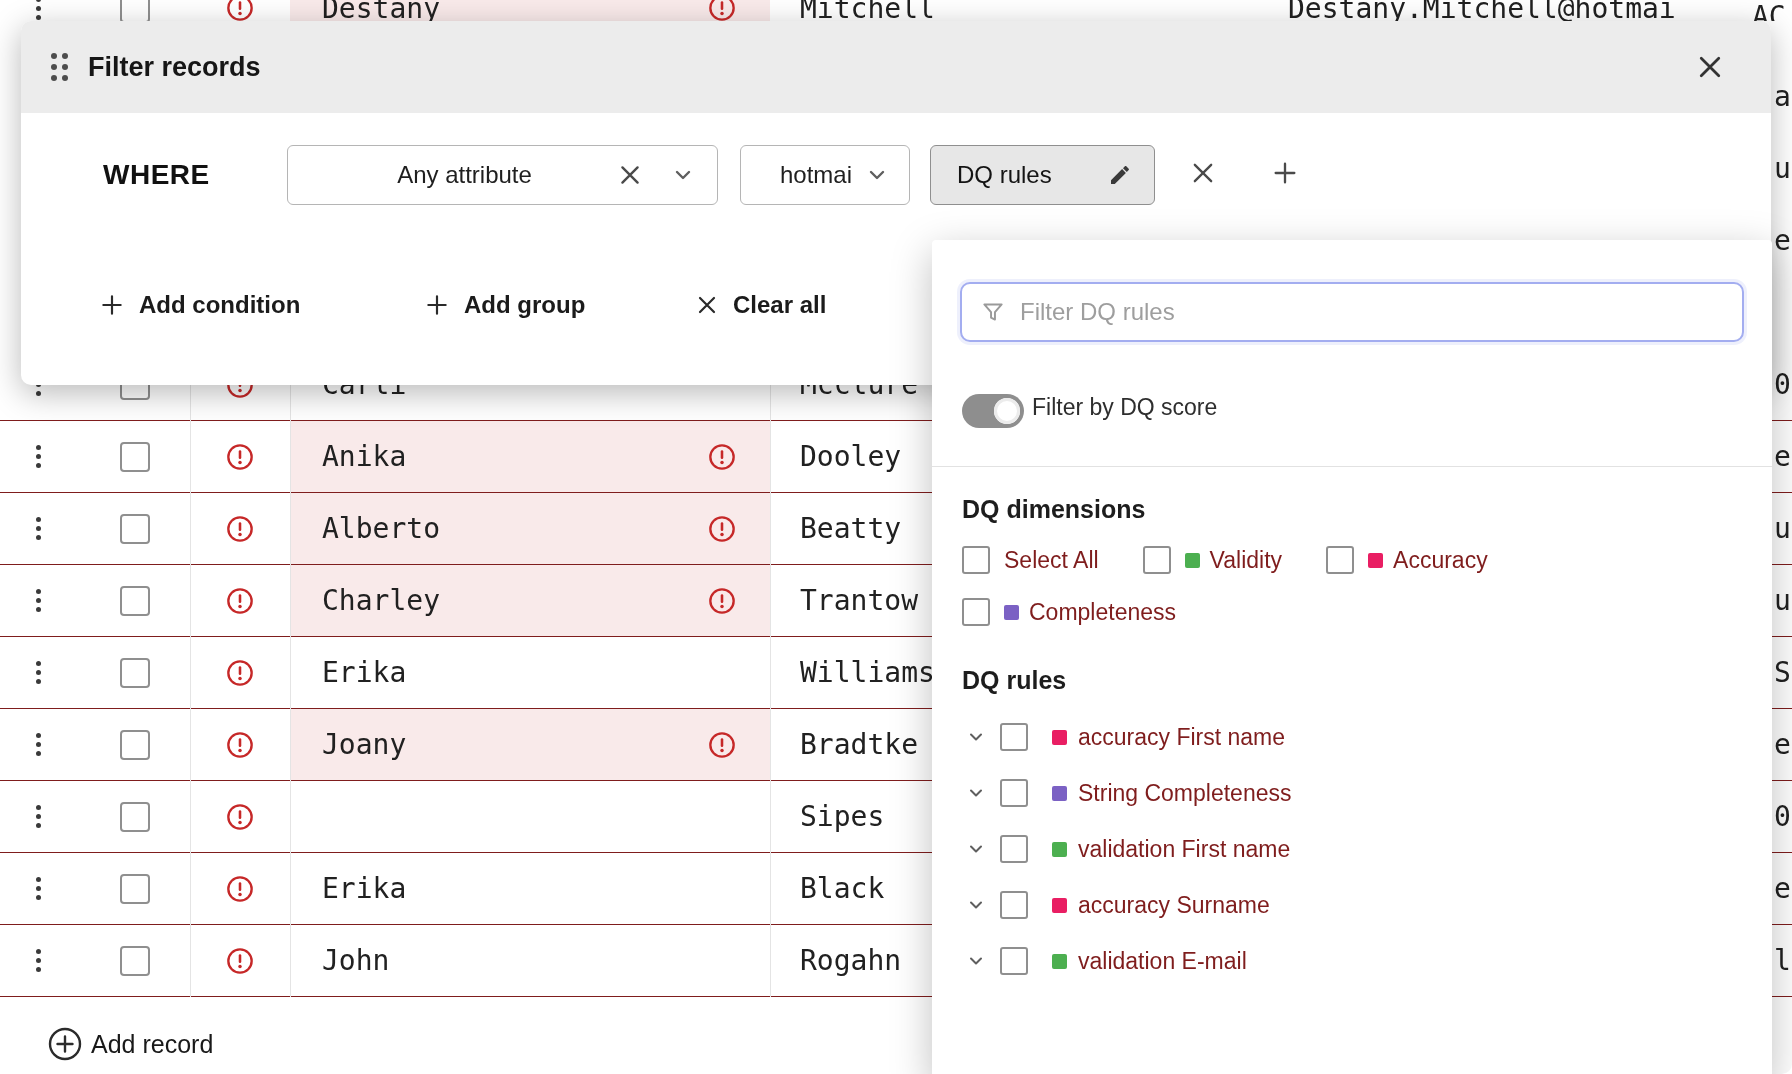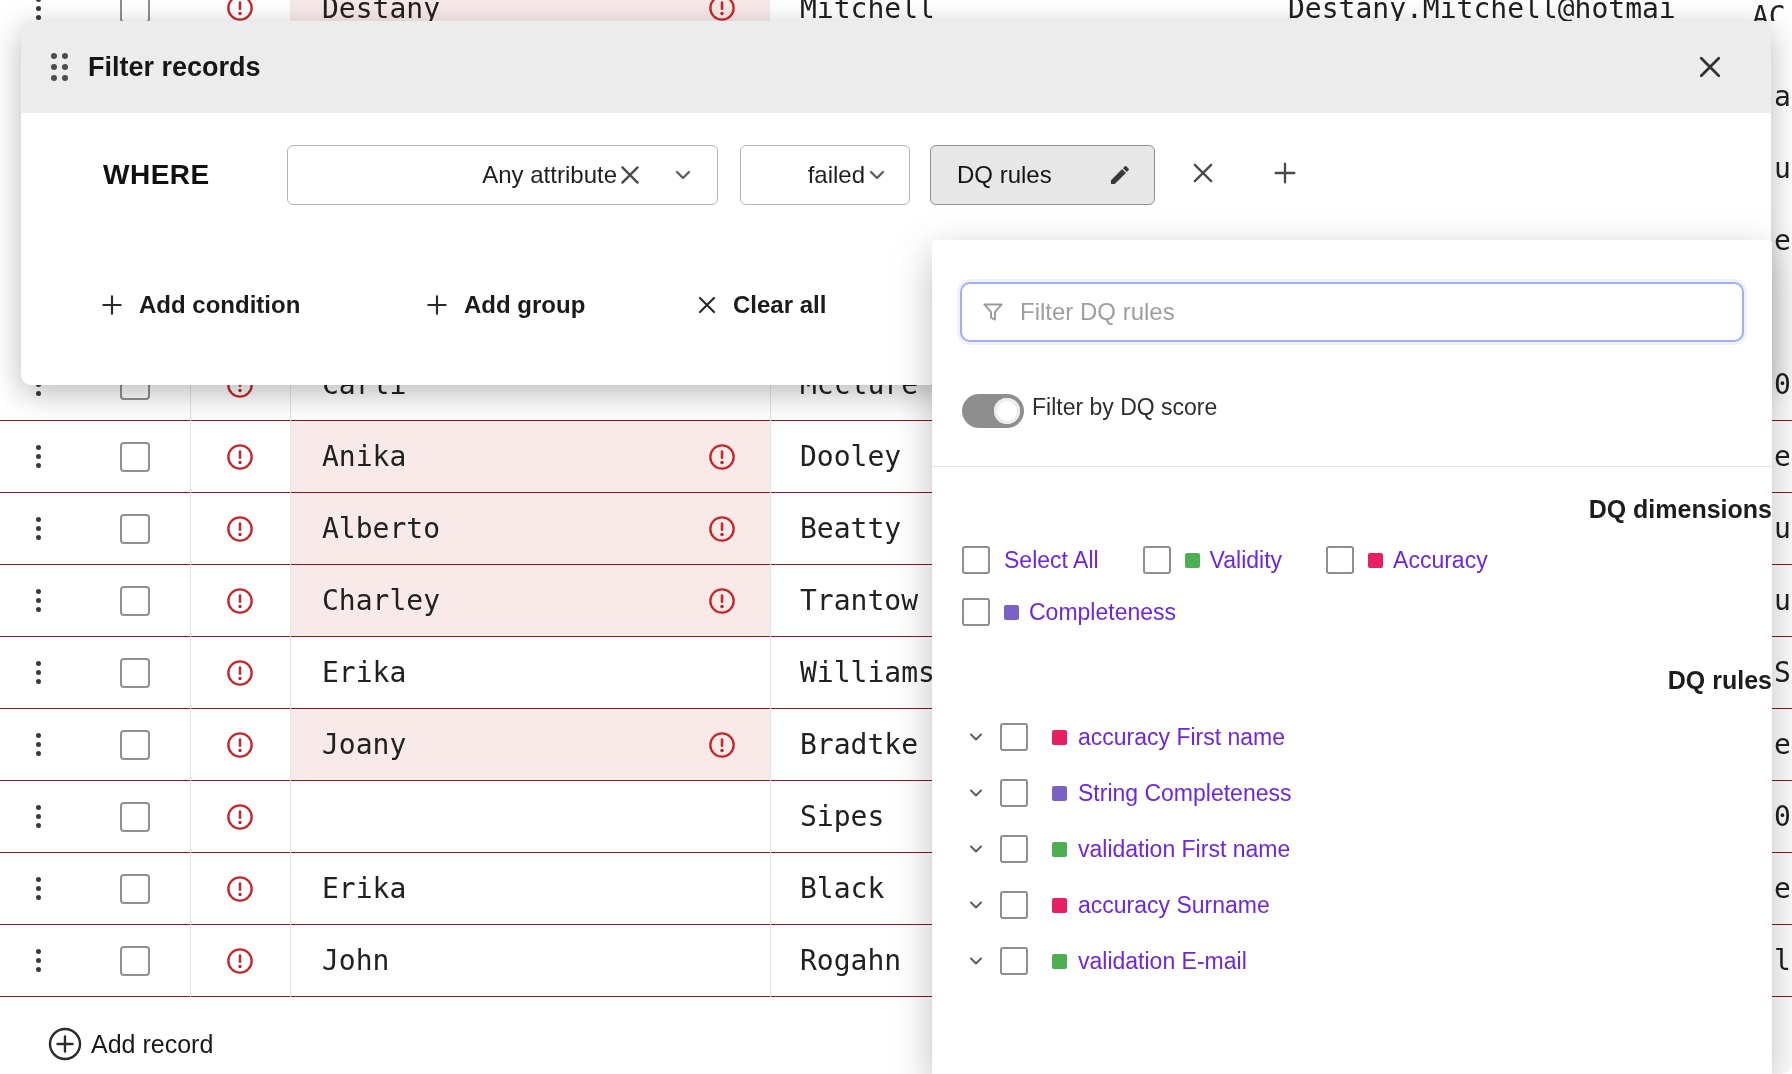--- a/index.html
+++ b/index.html
@@ -44,21 +44,21 @@
   .drag-grid { display:grid; grid-template-columns:repeat(2, 6px); grid-auto-rows:6px; gap:5px; margin-right:20px; cursor:grab; }
   .drag-grid i { width:6px; height:6px; border-radius:50%; background:#4d4d4d; }
   .dialog-title { font-size:27px; font-weight:700; color:#161616; }
   .icon-btn { background:none; border:none; display:inline-flex; align-items:center; justify-content:center; cursor:pointer; padding:0; }
   .dialog-close { margin-left:auto; margin-right:16px; }
   .dialog-body { position:relative; height:272px; }
   .where { position:absolute; left:82px; top:46px; font-size:28px; font-weight:700; color:#111; line-height:32px; letter-spacing:.5px; }
   .dropdown { position:absolute; top:32px; height:60px; display:flex; align-items:center; background:#fff; border:1.5px solid #b5b5b5; border-radius:6px; font-size:24px; color:#1f1f1f; cursor:pointer; }
   .dd-attr { left:266px; width:431px; padding:0 22px 0 24px; }
   .dd-op { left:719px; width:170px; padding:0 20px 0 26px; }
-  .dd-value { flex:1; text-align:right; white-space:nowrap; overflow:hidden; }
+  .dd-value { flex:1; text-align:center; white-space:nowrap; overflow:hidden; }
   .dd-attr .chev { margin-left:28px; }
   .chev { display:inline-flex; flex:none; }
   .btn-rules { position:absolute; left:909px; top:32px; width:225px; height:60px; display:flex; align-items:center; justify-content:space-between; padding:0 22px 0 26px; background:#e7e7e7; border:1.5px solid #8f8f8f; border-radius:6px; font-size:24px; color:#141414; font-family:inherit; cursor:pointer; }
   .remove-cond { position:absolute; left:1168px; top:46px; }
   .add-value { position:absolute; left:1250px; top:46px; }
   .text-btn { position:absolute; top:174px; height:36px; display:flex; align-items:center; gap:14px; background:none; border:none; font-family:inherit; font-size:24px; font-weight:600; color:#1b1b1b; cursor:pointer; }
   .add-cond { left:78px; } .add-group { left:403px; } .clear-all { left:674px; }
 
   
   .dq-panel { position:absolute; left:932px; top:240px; width:840px; height:840px; background:#fff; border-radius:4px; box-shadow:0 12px 40px rgba(0,0,0,.25); z-index:10; }
@@ -68,29 +68,29 @@
   .toggle-row { margin:52px 30px 0 30px; display:flex; align-items:flex-start; gap:8px; }
   .toggle { width:62px; height:34px; border-radius:17px; background:#8e8e8e; position:relative; flex:none; cursor:pointer; }
   .toggle .knob { position:absolute; right:4px; top:4px; width:26px; height:26px; border-radius:50%; background:#fff; box-shadow:inset 0 0 0 3px #ececec; }
   .toggle-label { font-size:23px; color:#2e2e2e; }
   .divider { margin-top:38px; height:1px; background:#e2e2e2; }
   .panel-heading { margin:28px 0 0 30px; font-size:25px; font-weight:700; color:#1d1d1d; }
   .rules-h { margin-top:40px; }
   .dim-row { margin:22px 0 0 30px; width:620px; display:flex; flex-wrap:wrap; row-gap:24px; }
   .dim-option { display:flex; align-items:center; gap:14px; margin-right:44px; cursor:pointer; }
   .color-square { width:15px; height:15px; border-radius:2px; flex:none; display:inline-block; }
-  .dim-label, .rule-label { font-size:23px; color:#6d28d9; white-space:nowrap;text-align:right; }
+  .dim-label, .rule-label { font-size:23px; color:#7f1d1d; white-space:nowrap;text-align:right; }
   .dim-option .color-square { margin-right:-4px; }
   .rules-list { margin-top:14px; }
   .rule-row { height:56px; display:flex; align-items:center; padding-left:34px; cursor:pointer; }
   .rule-row .chev { margin-right:14px; }
   .rule-row .checkbox { margin-right:24px; }
   .rule-row .color-square { margin-right:11px; }
 
-  h1,h2 { font-weight:700;text-align:right; }
+  h1,h2 { font-weight:700; }
 </style>
 </head>
 <body>
 
 <div class="screen">
 
   <div class="table-layer">
 
     <div class="top-strip">
       <div class="trow">
@@ -455,21 +455,21 @@
             </svg>
         </span>
         <span class="chev">
           <svg viewBox="0 0 24 24" width="24" height="24" fill="none" stroke="#5f5f5f" stroke-width="2.4" stroke-linecap="round" stroke-linejoin="round">
               <path d="M6 9l6 6 6-6"></path>
             </svg>
         </span>
       </div>
 
       <div class="dropdown dd-op">
-        <span class="dd-value">failed</span>
+        <span class="dd-value">hotmai</span>
         <span class="chev">
           <svg viewBox="0 0 24 24" width="24" height="24" fill="none" stroke="#5f5f5f" stroke-width="2.4" stroke-linecap="round" stroke-linejoin="round">
               <path d="M6 9l6 6 6-6"></path>
             </svg>
         </span>
       </div>
 
       <button class="btn-rules">
         <span>DQ rules</span>
         <svg viewBox="0 0 24 24" width="24" height="24" fill="#3a3a3a">

